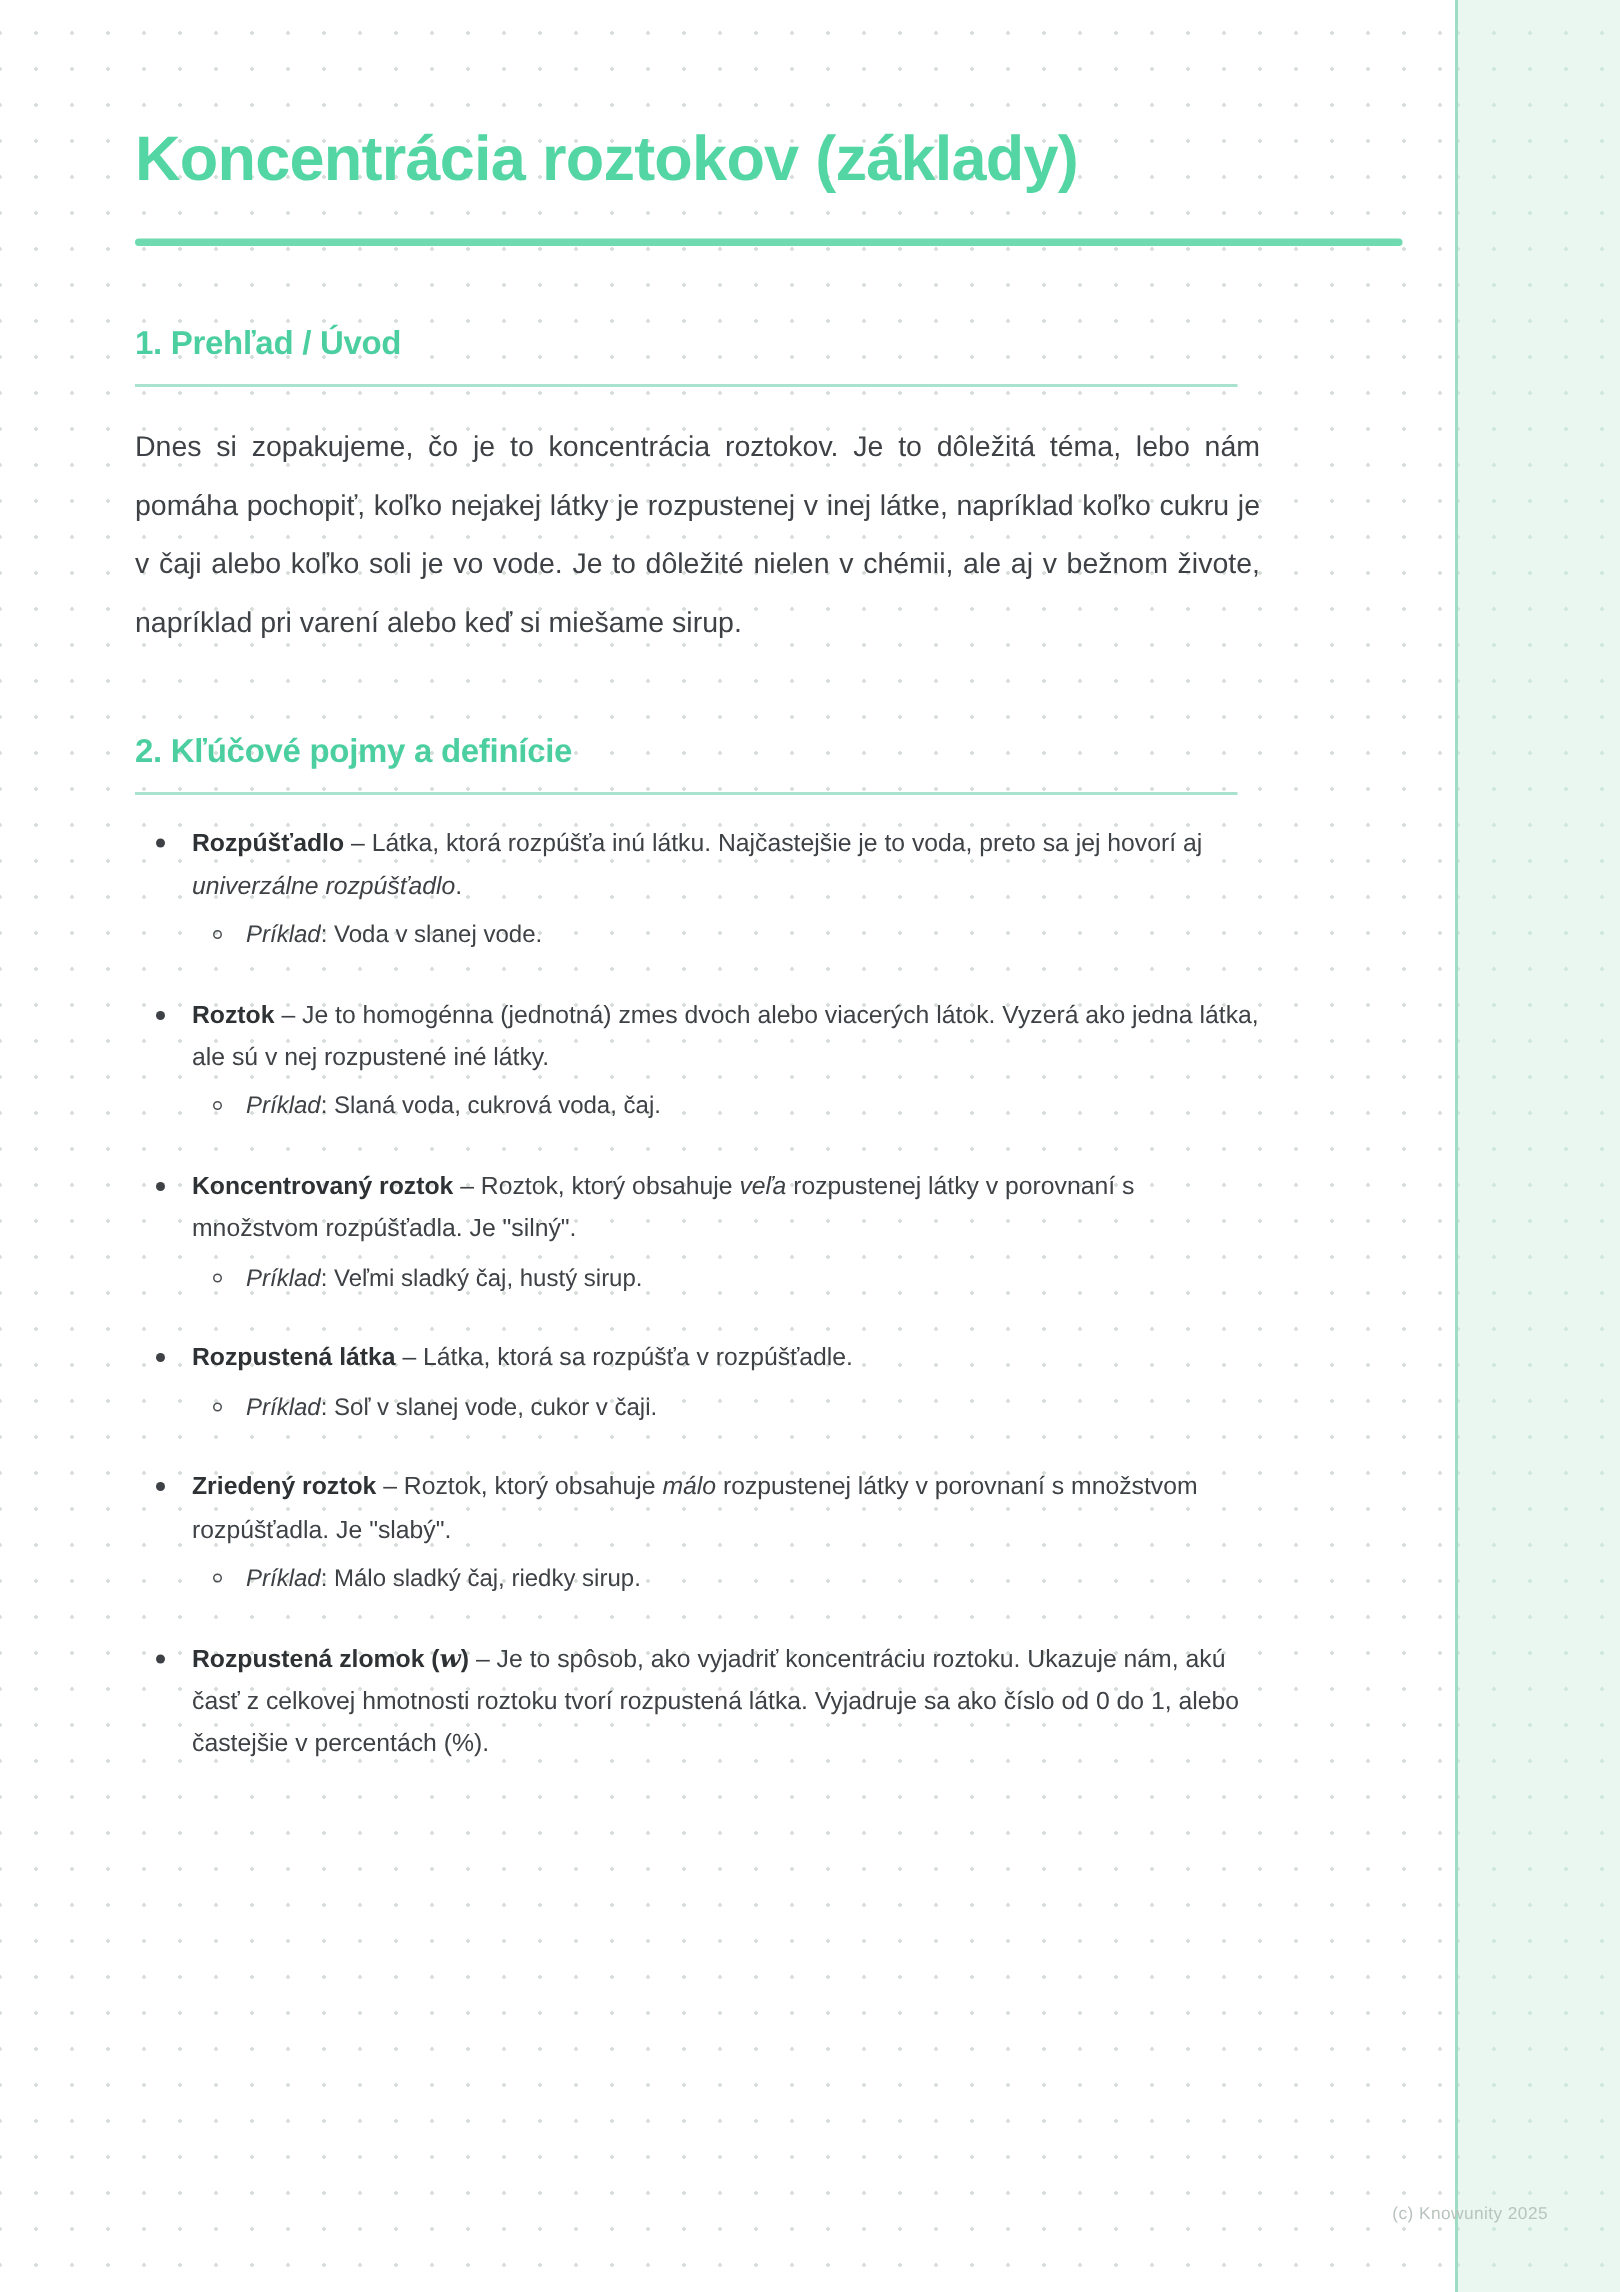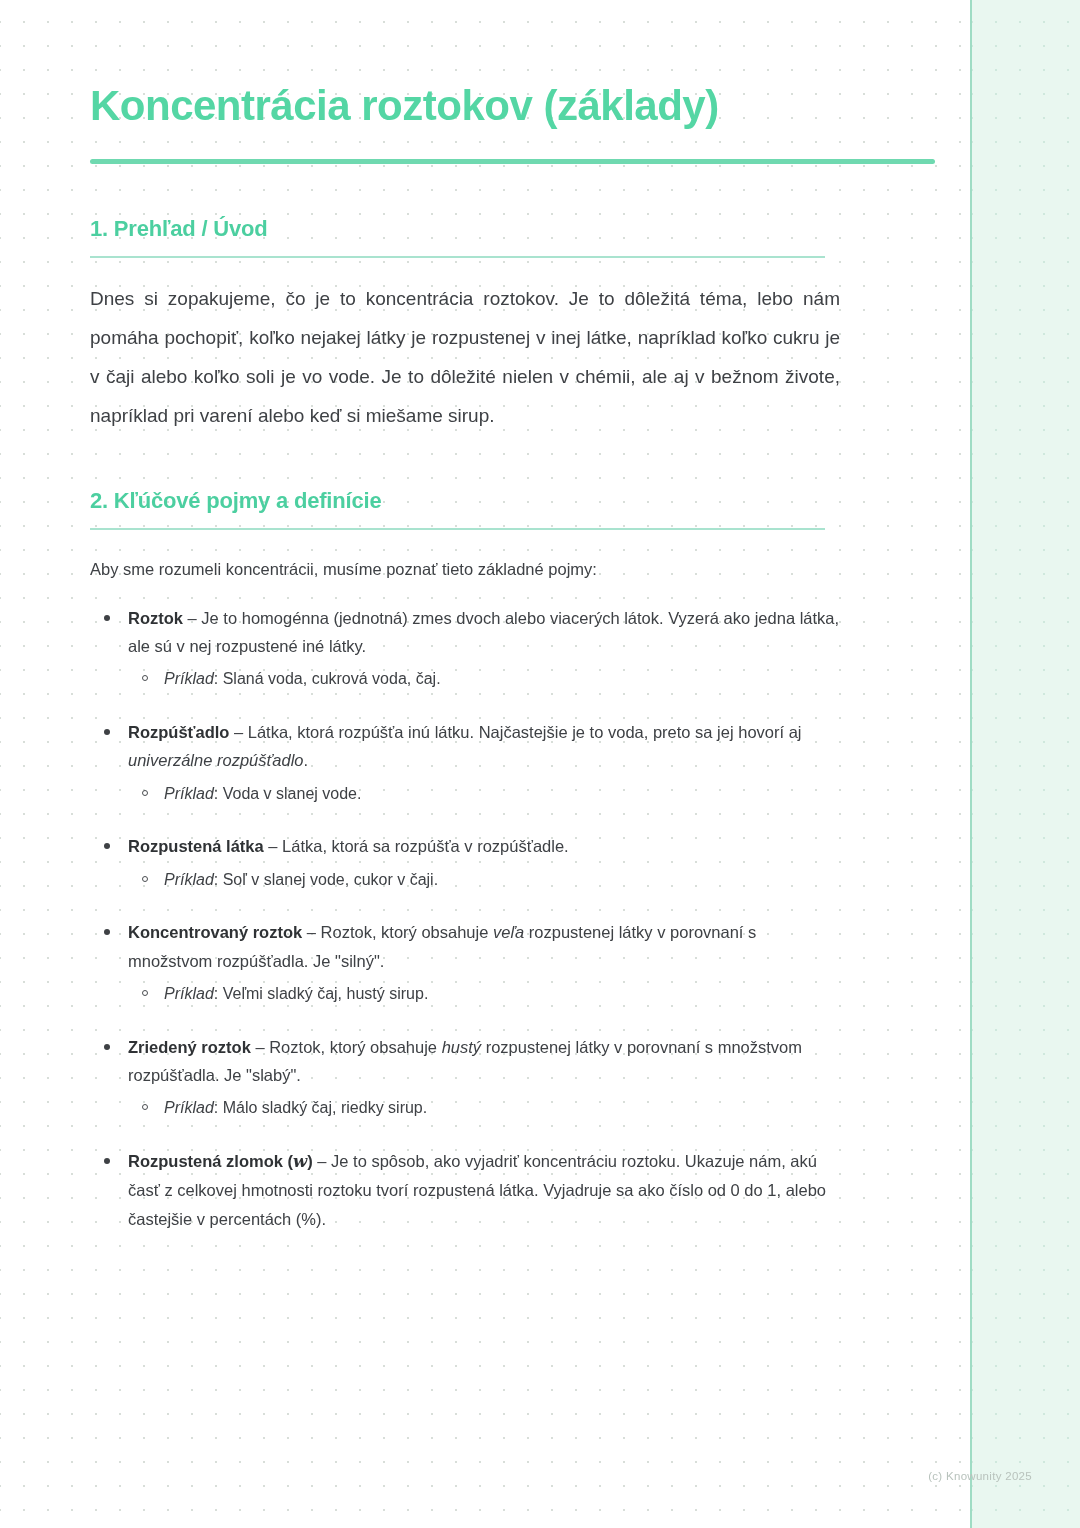--- a/index.html
+++ b/index.html
@@ -170,62 +170,61 @@
 
     <h1 class="doc-title">Koncentrácia roztokov (základy)</h1>
     <div class="title-rule"></div>
 
     <h2 class="section-title">1. Prehľad / Úvod</h2>
     <div class="section-rule"></div>
     <p class="body-text">Dnes si zopakujeme, čo je to koncentrácia roztokov. Je to dôležitá téma, lebo nám pomáha pochopiť, koľko nejakej látky je rozpustenej v inej látke, napríklad koľko cukru je v čaji alebo koľko soli je vo vode. Je to dôležité nielen v chémii, ale aj v bežnom živote, napríklad pri varení alebo keď si miešame sirup.</p>
 
     <h2 class="section-title">2. Kľúčové pojmy a definície</h2>
     <div class="section-rule"></div>
-    <p class="lead-text">Aby sme rozumeli koncentrácii, musíme poznať tieto základné pojmy:</p>
 
     <ul class="bullets">
 
       <li class="bullet">
+        <span class="term">Rozpúšťadlo</span><span> – Látka, ktorá rozpúšťa inú látku. Najčastejšie je to voda, preto sa jej hovorí aj </span><span class="ital">univerzálne rozpúšťadlo</span><span>.</span>
+        <ul class="sub">
+          <li class="subitem">
+            <span class="ital">Príklad</span><span>: Voda v slanej vode.</span>
+          </li>
+        </ul>
+      </li>
+
+      <li class="bullet">
         <span class="term">Roztok</span><span> – Je to homogénna (jednotná) zmes dvoch alebo viacerých látok. Vyzerá ako jedna látka, ale sú v nej rozpustené iné látky.</span>
         <ul class="sub">
           <li class="subitem">
             <span class="ital">Príklad</span><span>: Slaná voda, cukrová voda, čaj.</span>
           </li>
         </ul>
       </li>
 
       <li class="bullet">
-        <span class="term">Rozpúšťadlo</span><span> – Látka, ktorá rozpúšťa inú látku. Najčastejšie je to voda, preto sa jej hovorí aj </span><span class="ital">univerzálne rozpúšťadlo</span><span>.</span>
-        <ul class="sub">
-          <li class="subitem">
-            <span class="ital">Príklad</span><span>: Voda v slanej vode.</span>
+        <span class="term">Koncentrovaný roztok</span><span> – Roztok, ktorý obsahuje </span><span class="ital">veľa</span><span> rozpustenej látky v porovnaní s množstvom rozpúšťadla. Je "silný".</span>
+        <ul class="sub">
+          <li class="subitem">
+            <span class="ital">Príklad</span><span>: Veľmi sladký čaj, hustý sirup.</span>
           </li>
         </ul>
       </li>
 
       <li class="bullet">
         <span class="term">Rozpustená látka</span><span> – Látka, ktorá sa rozpúšťa v rozpúšťadle.</span>
         <ul class="sub">
           <li class="subitem">
             <span class="ital">Príklad</span><span>: Soľ v slanej vode, cukor v čaji.</span>
           </li>
         </ul>
       </li>
 
       <li class="bullet">
-        <span class="term">Koncentrovaný roztok</span><span> – Roztok, ktorý obsahuje </span><span class="ital">veľa</span><span> rozpustenej látky v porovnaní s množstvom rozpúšťadla. Je "silný".</span>
-        <ul class="sub">
-          <li class="subitem">
-            <span class="ital">Príklad</span><span>: Veľmi sladký čaj, hustý sirup.</span>
-          </li>
-        </ul>
-      </li>
-
-      <li class="bullet">
-        <span class="term">Zriedený roztok</span><span> – Roztok, ktorý obsahuje </span><span class="ital">hustý</span><span> rozpustenej látky v porovnaní s množstvom rozpúšťadla. Je "slabý".</span>
+        <span class="term">Zriedený roztok</span><span> – Roztok, ktorý obsahuje </span><span class="ital">málo</span><span> rozpustenej látky v porovnaní s množstvom rozpúšťadla. Je "slabý".</span>
         <ul class="sub">
           <li class="subitem">
             <span class="ital">Príklad</span><span>: Málo sladký čaj, riedky sirup.</span>
           </li>
         </ul>
       </li>
 
       <li class="bullet">
         <span class="term">Rozpustená zlomok (</span><span class="term mathvar">w</span><span class="term">)</span><span> – Je to spôsob, ako vyjadriť koncentráciu roztoku. Ukazuje nám, akú časť z celkovej hmotnosti roztoku tvorí rozpustená látka. Vyjadruje sa ako číslo od 0 do 1, alebo častejšie v percentách (%).</span>
       </li>

